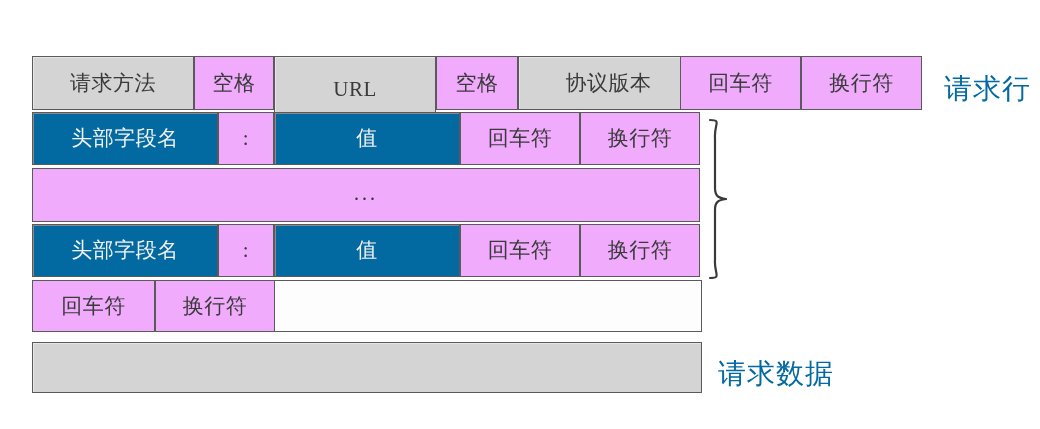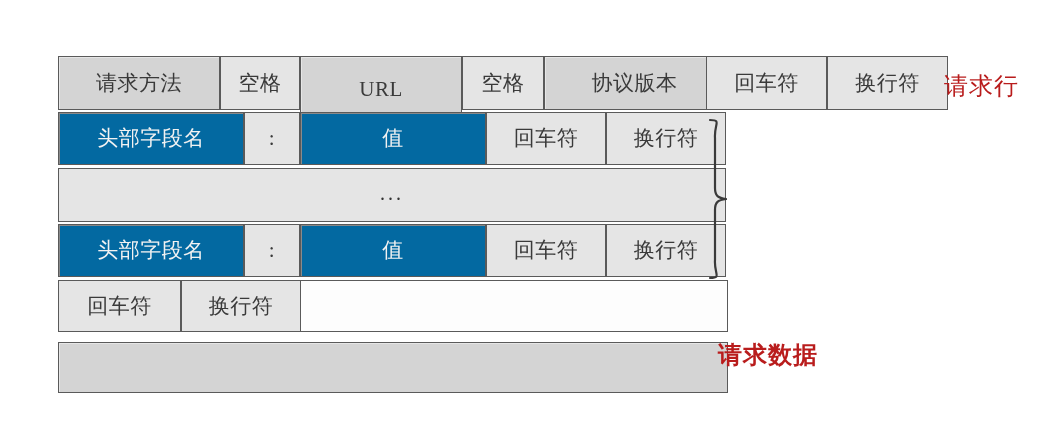--- a/index.html
+++ b/index.html
@@ -18,42 +18,41 @@
     box-sizing:border-box;
     border:1px solid #5a5a5a;
     display:flex;
     align-items:center;
     justify-content:center;
     font-size:21px;
     line-height:1;
     letter-spacing:0.5px;
     color:#2b2b2b;
     white-space:nowrap;
-    margin-left:26px;
   }
   .cell.light{ background:#d4d4d4; color:#3a3a3a;
     box-shadow: inset 1px 1px 0 #e6e6e6;}
-  .cell.white{ background:#e5e5e5; color:#3a3a3a;}
+  .cell.white{ background:#f0abfc; color:#3a3a3a;}
   .cell.dark { background:#0369a1; color:#f2f2f2;
     box-shadow: inset 1px 1px 0 #8a8a8a;}
   .cell.blank{ background:#fdfdfd;}
 
   .cell.dots{
     font-size:20px;
     letter-spacing:3px;
     color:#333;
     justify-content:center;
     padding-bottom:4px;
   }
 
   
   .side-label{
     position:absolute;
-    font-size:24px;
-    color:#b91c1c;
+    font-size:28px;
+    color:#0369a1;
     white-space:nowrap;
     letter-spacing:1px;
   }
 
   
   .brace{position:absolute;}
   .brace svg{display:block;}
 </style>
 </head>
 <body>
@@ -107,15 +106,15 @@
 
 
   <div class="cell white" style="left:32px;top:280px;width:123px;height:52px;">回车符</div>
 
   <div class="cell white" style="left:155px;top:280px;width:120px;height:52px;">换行符</div>
 
   <div class="cell blank" style="left:275px;top:280px;width:427px;height:52px;border-left:none;"></div>
 
   <div class="cell light" style="left:32px;top:342px;width:670px;height:51px;"></div>
 
-  <div class="side-label" style="left:718px;top:339px;font-weight:bold;">请求数据</div>
+  <div class="side-label" style="left:718px;top:355px;">请求数据</div>
 
 </div>
 
 </body></html>

